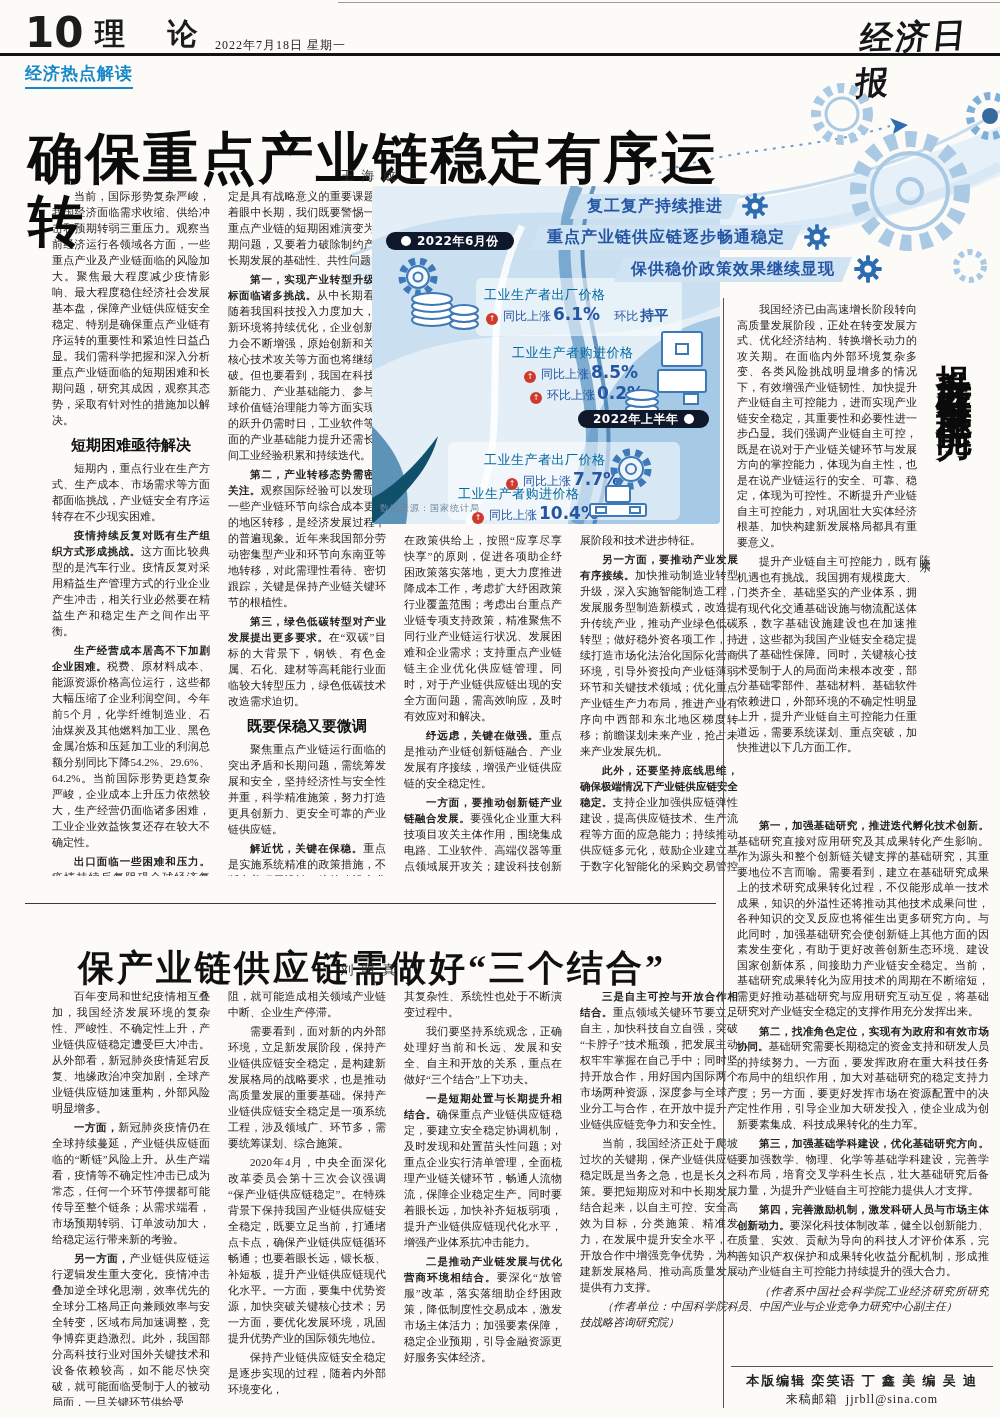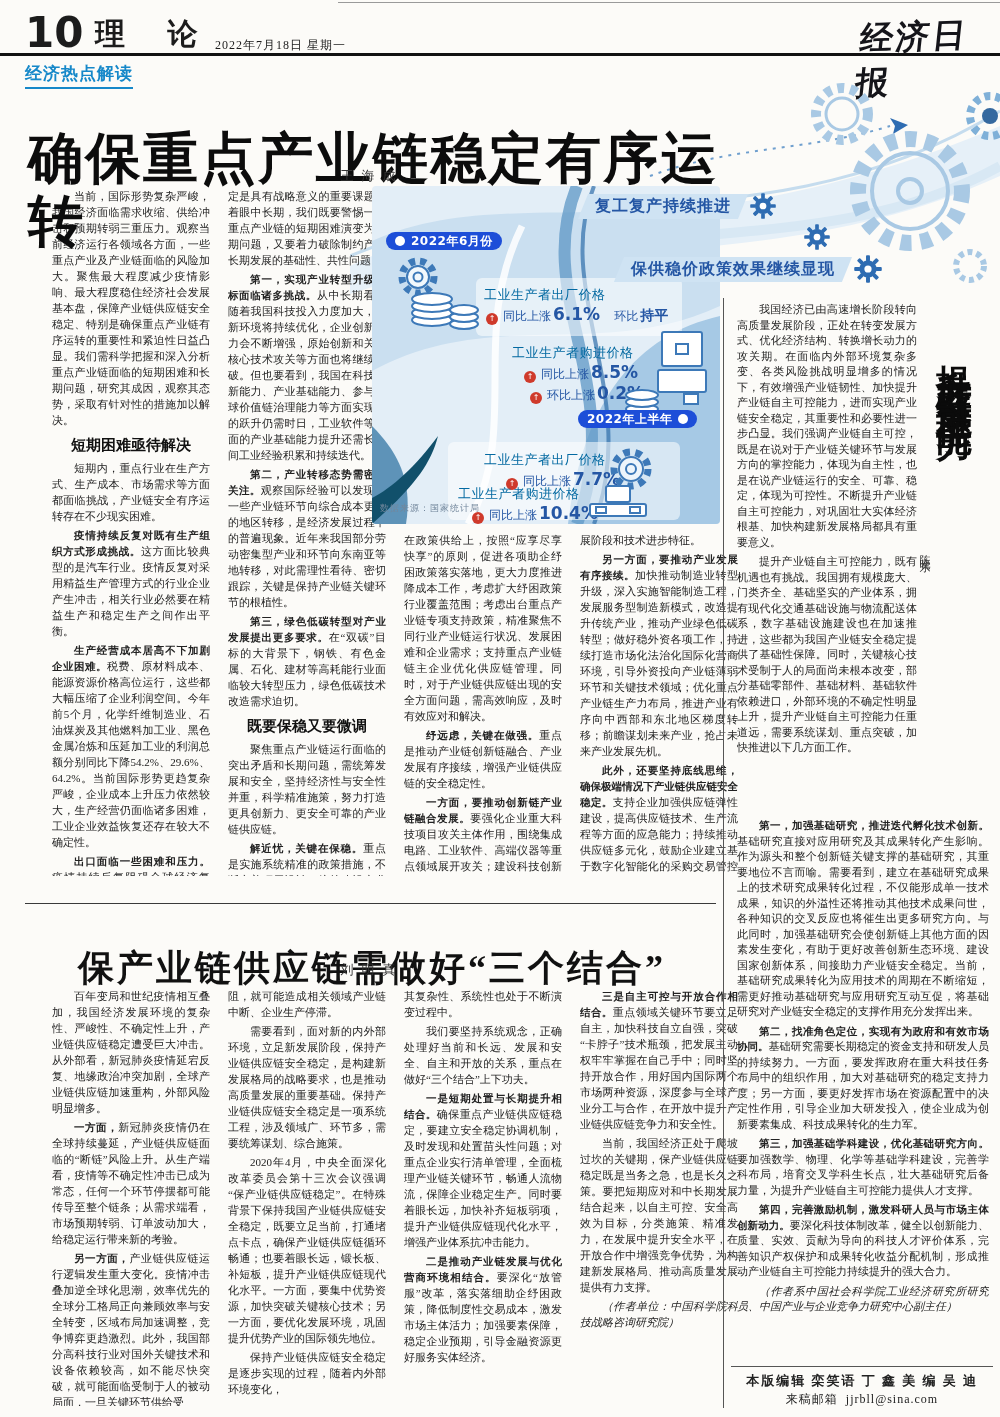--- a/index.html
+++ b/index.html
@@ -45,31 +45,31 @@
   .a2c1{left:28px;top:988px;height:418px;}
   .a2c2{left:204px;top:988px;height:418px;}
   .a2c3{left:380px;top:988px;height:418px;}
   .a2c4{left:556px;top:988px;height:418px;}
 
   
   .deco-top{left:350px;top:56px;width:650px;height:238px;z-index:0;}
 
   
   .slogan-row{position:absolute;display:flex;align-items:center;gap:7px;z-index:4;}
-  .sl1{top:193px;right:224px;} .sl2{top:224px;right:170px;} .sl3{top:255px;right:118px;}
+  .sl1{top:193px;right:232px;} .sl2{top:224px;right:170px;} .sl3{top:255px;right:118px;}
   .slg{position:relative;padding:2px 12px;color:#2456a4;font-weight:800;font-size:16px;
        letter-spacing:1px;font-family:"DejaVu Sans","Liberation Sans",sans-serif;}
   .slg::before{content:"";position:absolute;inset:0;background:#cfe3f3;transform:skewX(-22deg);z-index:-1;}
 
   
   .infographic{left:372px;top:186px;width:348px;height:338px;z-index:3;border-radius:4px;overflow:hidden;}
   .ig{position:absolute;}
   .chip{position:absolute;background:rgba(255,255,255,.55);border-radius:6px;}
-  .pill{position:absolute;display:flex;align-items:center;gap:6px;height:18px;padding:0 9px;
-        background:#1d4ed8;border-radius:10px;color:#fff;font-weight:800;font-size:12px;
+  .pill{position:absolute;display:flex;align-items:center;gap:6px;height:18px;padding:0 15px;
+        background:#0f172a;border-radius:10px;color:#fff;font-weight:800;font-size:12px;
         font-family:"DejaVu Sans","Liberation Sans",sans-serif;letter-spacing:.5px;}
   .pill .dot{width:10px;height:10px;border-radius:50%;background:#fff;flex:0 0 auto;}
   .stat-label{position:absolute;font-family:"DejaVu Sans","Liberation Sans",sans-serif;
         font-weight:400;font-size:13px;color:#0369a1;letter-spacing:.5px;white-space:nowrap;}
   .stat-row{position:absolute;display:flex;align-items:baseline;gap:2px;white-space:nowrap;
         font-family:"DejaVu Sans","Liberation Sans",sans-serif;color:#2456a4;}
   .stat-row .pfx{font-size:12px;}
   .stat-row .val{font-size:17px;font-weight:900;letter-spacing:0;}
   .stat-row .val.flat{font-size:14px;}
   .stat-row .sp{width:10px;}
@@ -175,20 +175,21 @@
             <rect x="-1.7" y="6.6" width="3.4" height="5.2" rx="0.8"></rect>
             <rect x="-11.8" y="-1.7" width="5.2" height="3.4" rx="0.8"></rect>
             <rect x="6.6" y="-1.7" width="5.2" height="3.4" rx="0.8"></rect>
           </g>
           <circle r="7.4"></circle>
         </g>
         <circle r="3.1" fill="#fff"></circle>
       </svg>
   </div>
   <div class="slogan-row sl2">
+    <span class="slg">重点产业链供应链逐步畅通稳定</span>
     <svg width="26" height="26" viewBox="-12 -12 24 24">
         <g fill="#2e6cb2">
           <rect x="-1.7" y="-11.8" width="3.4" height="5.2" rx="0.8"></rect>
           <rect x="-1.7" y="6.6" width="3.4" height="5.2" rx="0.8"></rect>
           <rect x="-11.8" y="-1.7" width="5.2" height="3.4" rx="0.8"></rect>
           <rect x="6.6" y="-1.7" width="5.2" height="3.4" rx="0.8"></rect>
           <g transform="rotate(45)">
             <rect x="-1.7" y="-11.8" width="3.4" height="5.2" rx="0.8"></rect>
             <rect x="-1.7" y="6.6" width="3.4" height="5.2" rx="0.8"></rect>
             <rect x="-11.8" y="-1.7" width="5.2" height="3.4" rx="0.8"></rect>

